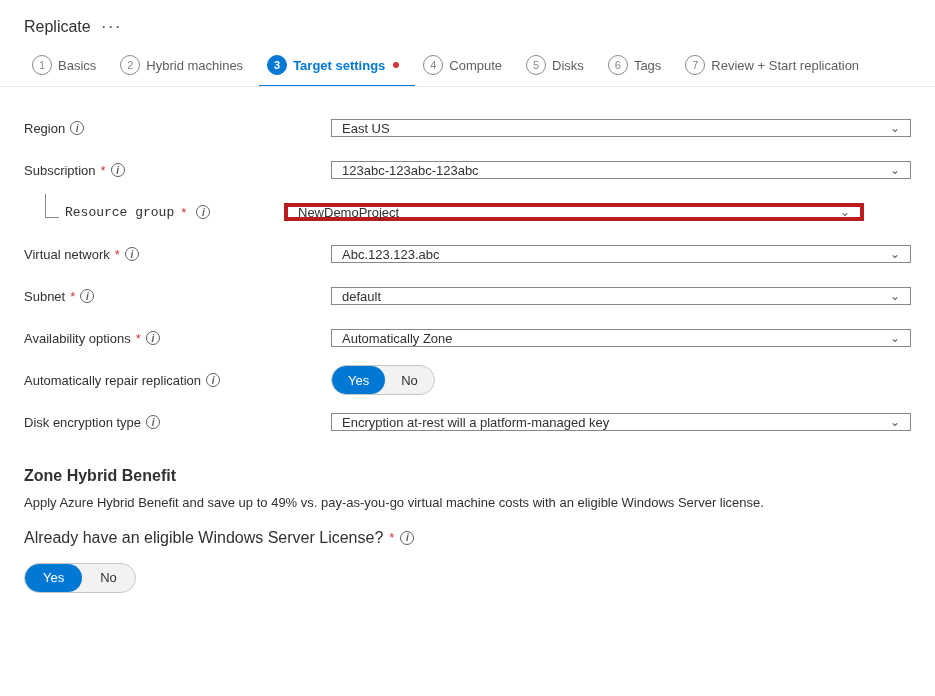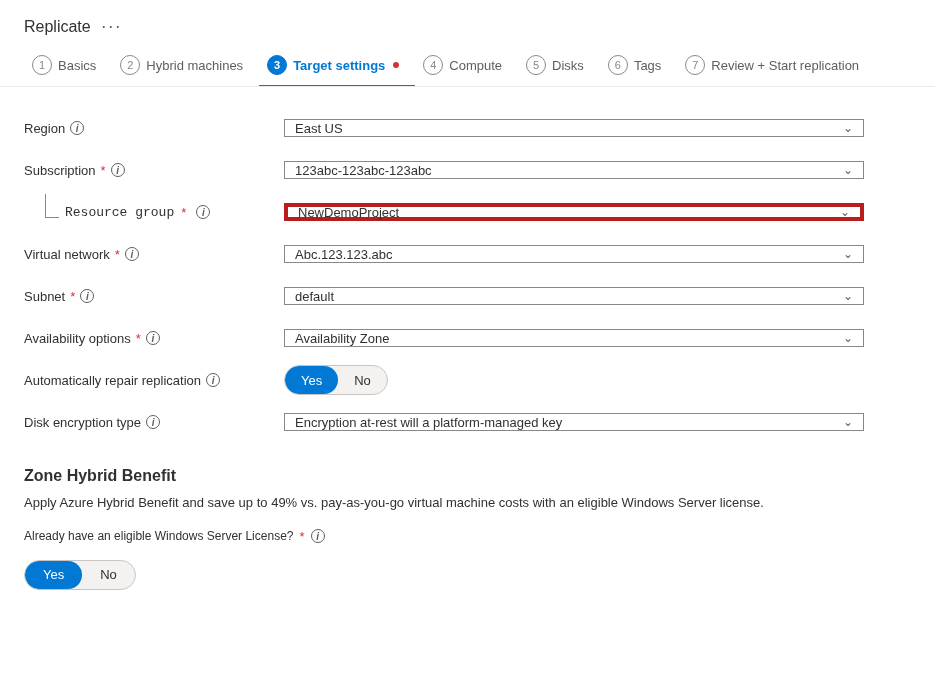--- a/index.html
+++ b/index.html
@@ -95,20 +95,21 @@
     .form-section {
       display: flex;
       flex-direction: column;
       gap: 0;
     }
     .form-row {
       display: flex;
       align-items: center;
       min-height: 42px;
       padding: 6px 0;
+      justify-content: space-between;
     }
     .form-label {
       width: 260px;
       flex-shrink: 0;
       font-size: 13px;
       color: #323130;
       display: flex;
       align-items: center;
       gap: 5px;
     }
@@ -208,21 +209,21 @@
       margin-bottom: 16px;
       line-height: 1.5;
     }
     .question-row {
       display: flex;
       align-items: center;
       gap: 6px;
       margin-bottom: 16px;
     }
     .question-label {
-      font-size: 12px;
+      font-size: 16px;
       color: #323130;
     }
     .toggle-bottom {
       display: flex;
       background: #f3f2f1;
       border-radius: 20px;
       border: 1px solid #c8c6c4;
       overflow: hidden;
       height: 30px;
     }
@@ -370,21 +371,21 @@
     </div>
 
     <div class="form-row">
       <div class="form-label">
         <span>Availability options</span>
         <span class="required" style="color:#d13438;">*</span>
         <span class="info-icon">i</span>
       </div>
       <div class="form-control">
         <div class="dropdown">
-          <span>Availability Zone</span>
+          <span>Automatically Zone</span>
           <span class="dropdown-chevron">⌄</span>
         </div>
       </div>
     </div>
 
     <div class="form-row">
       <div class="form-label">
         <span>Automatically repair replication</span>
         <span class="info-icon">i</span>
       </div>

